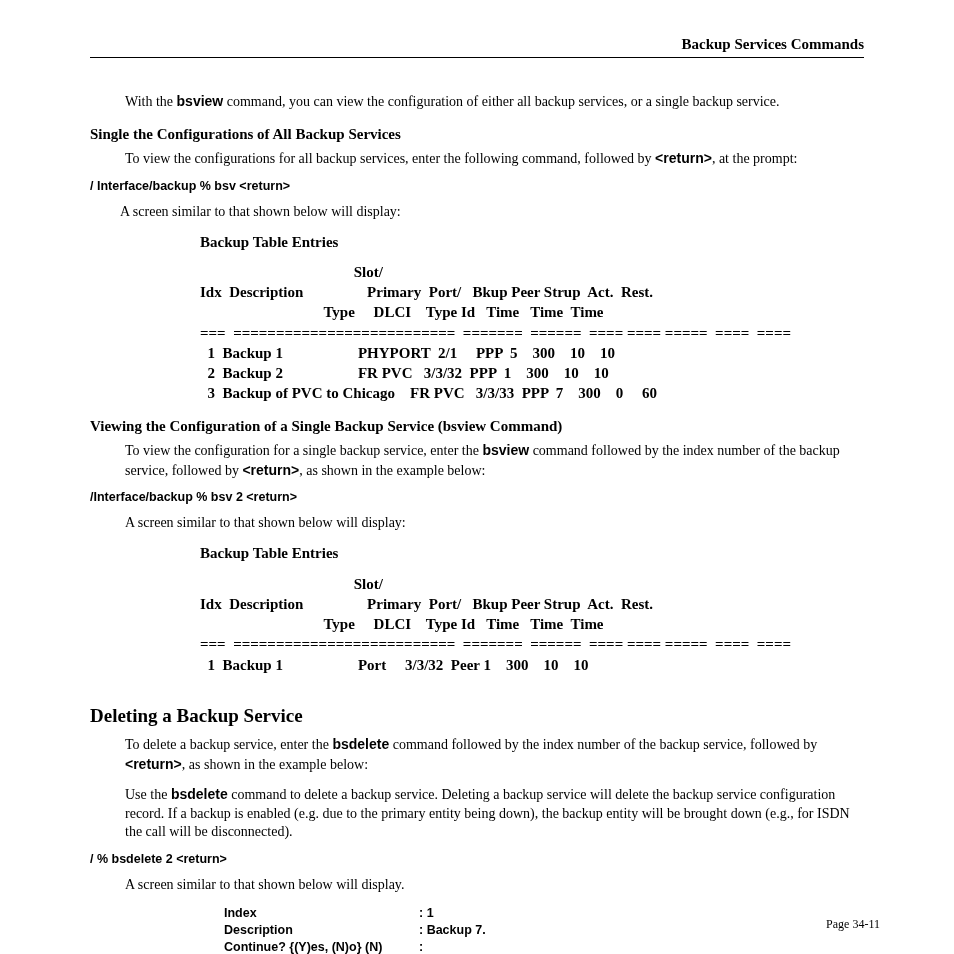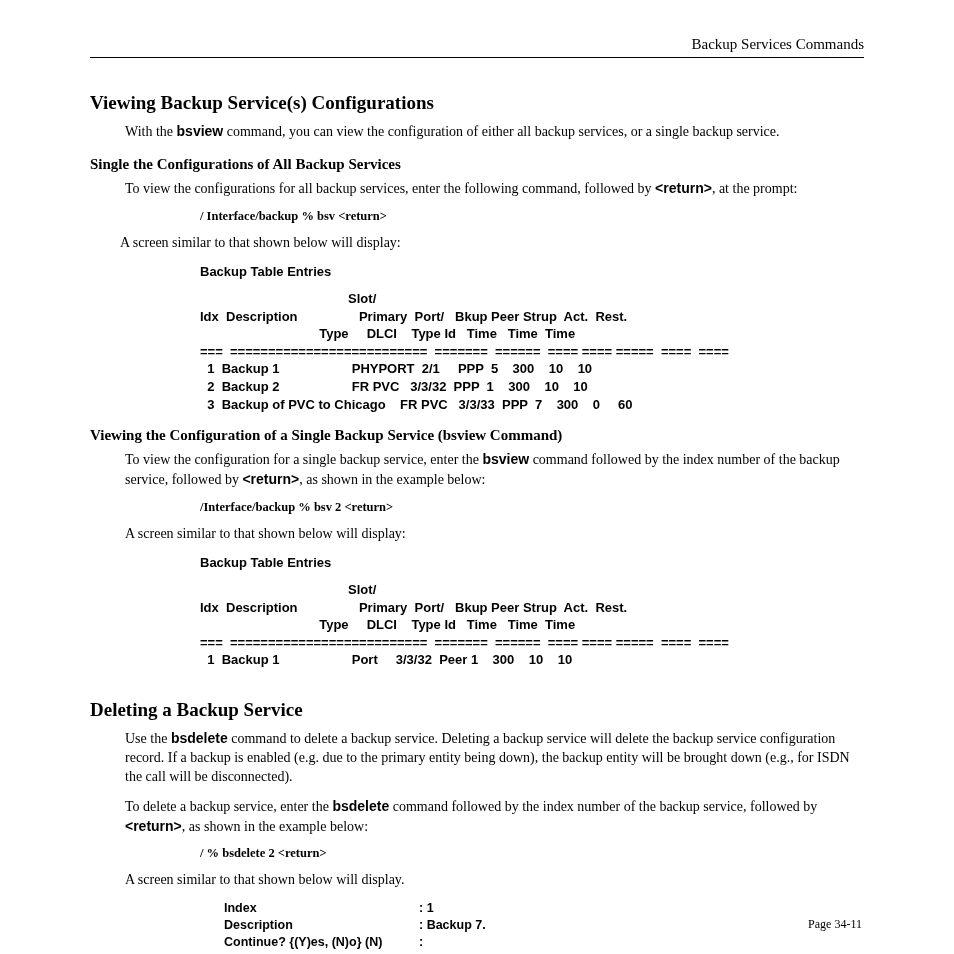--- a/index.html
+++ b/index.html
@@ -12,21 +12,21 @@
   .page {
     width: 954px;
     height: 954px;
     box-sizing: border-box;
     padding: 36px 90px 30px 90px;
     position: relative;
   }
   .running-head {
     text-align: right;
     font-family: Georgia, serif;
-    font-weight: normal;
+    font-weight: bold;
     font-size: 15px;
     border-bottom: 1.5px solid #000;
     padding-bottom: 4px;
     margin-bottom: 34px;
   }
   .h1 {
     font-family: Georgia, serif;
     font-weight: bold;
     font-size: 19px;
     margin: 0 0 8px 0;
@@ -37,64 +37,62 @@
     font-size: 15px;
     margin: 14px 0 6px 0;
   }
   .body-indent {
     margin-left: 35px;
     font-size: 14px;
     line-height: 1.35;
     margin-bottom: 10px;
   }
   .cmd-indent {
-    margin-left: 110px;
-    font-family: Liberation Serif, serif;
+    font-family: Liberation Sans, sans-serif;
     font-weight: bold;
     font-size: 12.5px;
     margin-bottom: 10px;
   }
   .output-indent {
     margin-left: 110px;
-    font-family: Liberation Sans, sans-serif;
+    font-family: Liberation Serif, serif;
     font-weight: bold;
-    font-size: 13px;
+    font-size: 15px;
     line-height: 1.35;
     white-space: pre;
     margin-bottom: 10px;
   }
   .bold-sans {
     font-family: Arial, Helvetica, sans-serif;
     font-weight: bold;
   }
   .page-num {
     position: absolute;
     bottom: 22px;
-    right: 92px;
+    right: 74px;
     font-size: 12px;
     font-family: Georgia, serif;
   }
   .delete-output {
     margin-left: 110px;
     font-family: Arial, Helvetica, sans-serif;
     font-weight: bold;
     font-size: 12.5px;
     line-height: 1.35;
   }
   .kv-row { display:flex; }
   .kv-key { width:195px;padding-left:24px; }
 </style>
 </head>
 <body>
 
 <div class="page">
 
   <div class="running-head">Backup Services Commands</div>
 
-  <div class="h1">Viewing Backup Service(s) Configurations</div>
 
   <div class="body-indent">
     <span>With the </span><span class="bold-sans">bsview</span><span> command, you can view the configuration of either all backup services, or a single backup service.</span>
   </div>
 
   <div class="h2">Single the Configurations of All Backup Services</div>
 
   <div class="body-indent">
     <span>To view the configurations for all backup services, enter the following command, followed by </span><span class="bold-sans">&lt;return&gt;</span><span>, at the prompt:</span>
   </div>
@@ -125,25 +123,25 @@
   <div class="output-indent">Backup Table Entries</div>
   <div class="output-indent" style="margin-bottom:0;">                                         Slot/
 Idx  Description                 Primary  Port/   Bkup Peer Strup  Act.  Rest.
                                  Type     DLCI    Type Id   Time   Time  Time
 ===  ==========================  =======  ======  ==== ==== =====  ====  ====</div>
   <div class="output-indent" style="margin-bottom:30px;">  1  Backup 1                    Port     3/3/32  Peer 1    300    10    10</div>
 
   <div class="h1">Deleting a Backup Service</div>
 
   <div class="body-indent">
-    <span>Use the </span><span class="bold-sans">bsdelete</span><span> command to delete a backup service. Deleting a backup service will delete the backup service configuration record. If a backup is enabled (e.g. due to the primary entity being down), the backup entity will be brought down (e.g., for ISDN the call will be disconnected).</span>
+    <span>To delete a backup service, enter the </span><span class="bold-sans">bsdelete</span><span> command followed by the index number of the backup service, followed by </span><span class="bold-sans">&lt;return&gt;</span><span>, as shown in the example below:</span>
   </div>
 
   <div class="body-indent">
-    <span>To delete a backup service, enter the </span><span class="bold-sans">bsdelete</span><span> command followed by the index number of the backup service, followed by </span><span class="bold-sans">&lt;return&gt;</span><span>, as shown in the example below:</span>
+    <span>Use the </span><span class="bold-sans">bsdelete</span><span> command to delete a backup service. Deleting a backup service will delete the backup service configuration record. If a backup is enabled (e.g. due to the primary entity being down), the backup entity will be brought down (e.g., for ISDN the call will be disconnected).</span>
   </div>
 
   <div class="cmd-indent">/ % bsdelete 2 &lt;return&gt;</div>
 
   <div class="body-indent">A screen similar to that shown below will display.</div>
 
   <div class="delete-output">
     <div class="kv-row">
         <span class="kv-key">Index</span>
         <span>: 1</span>

